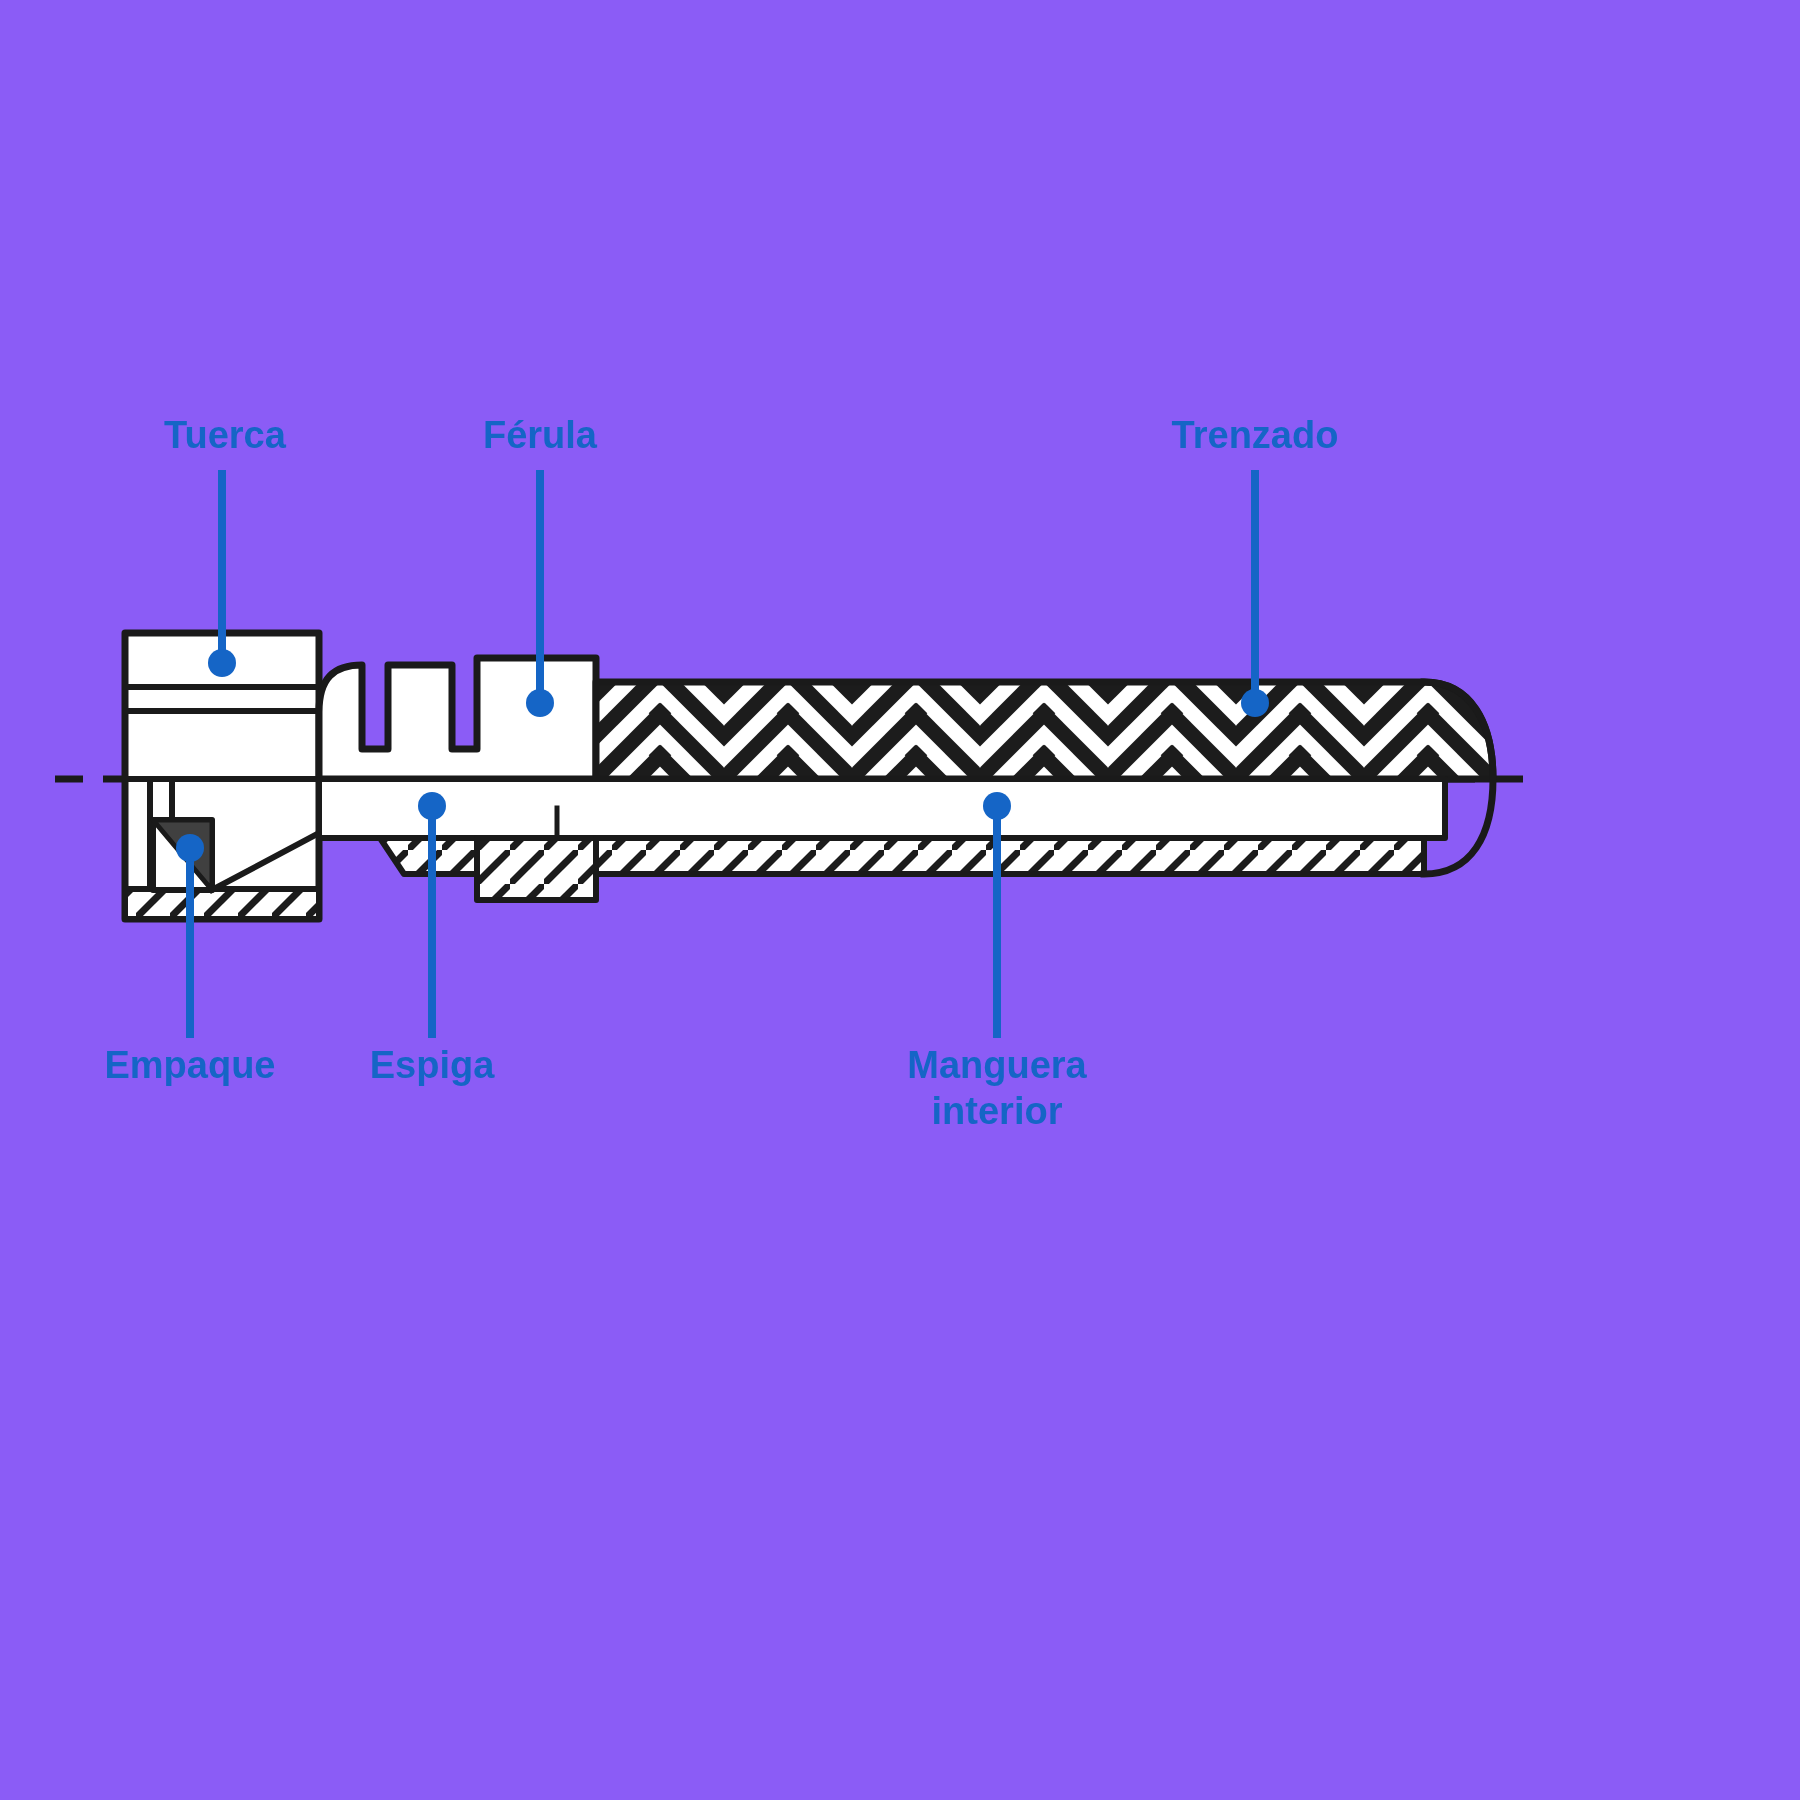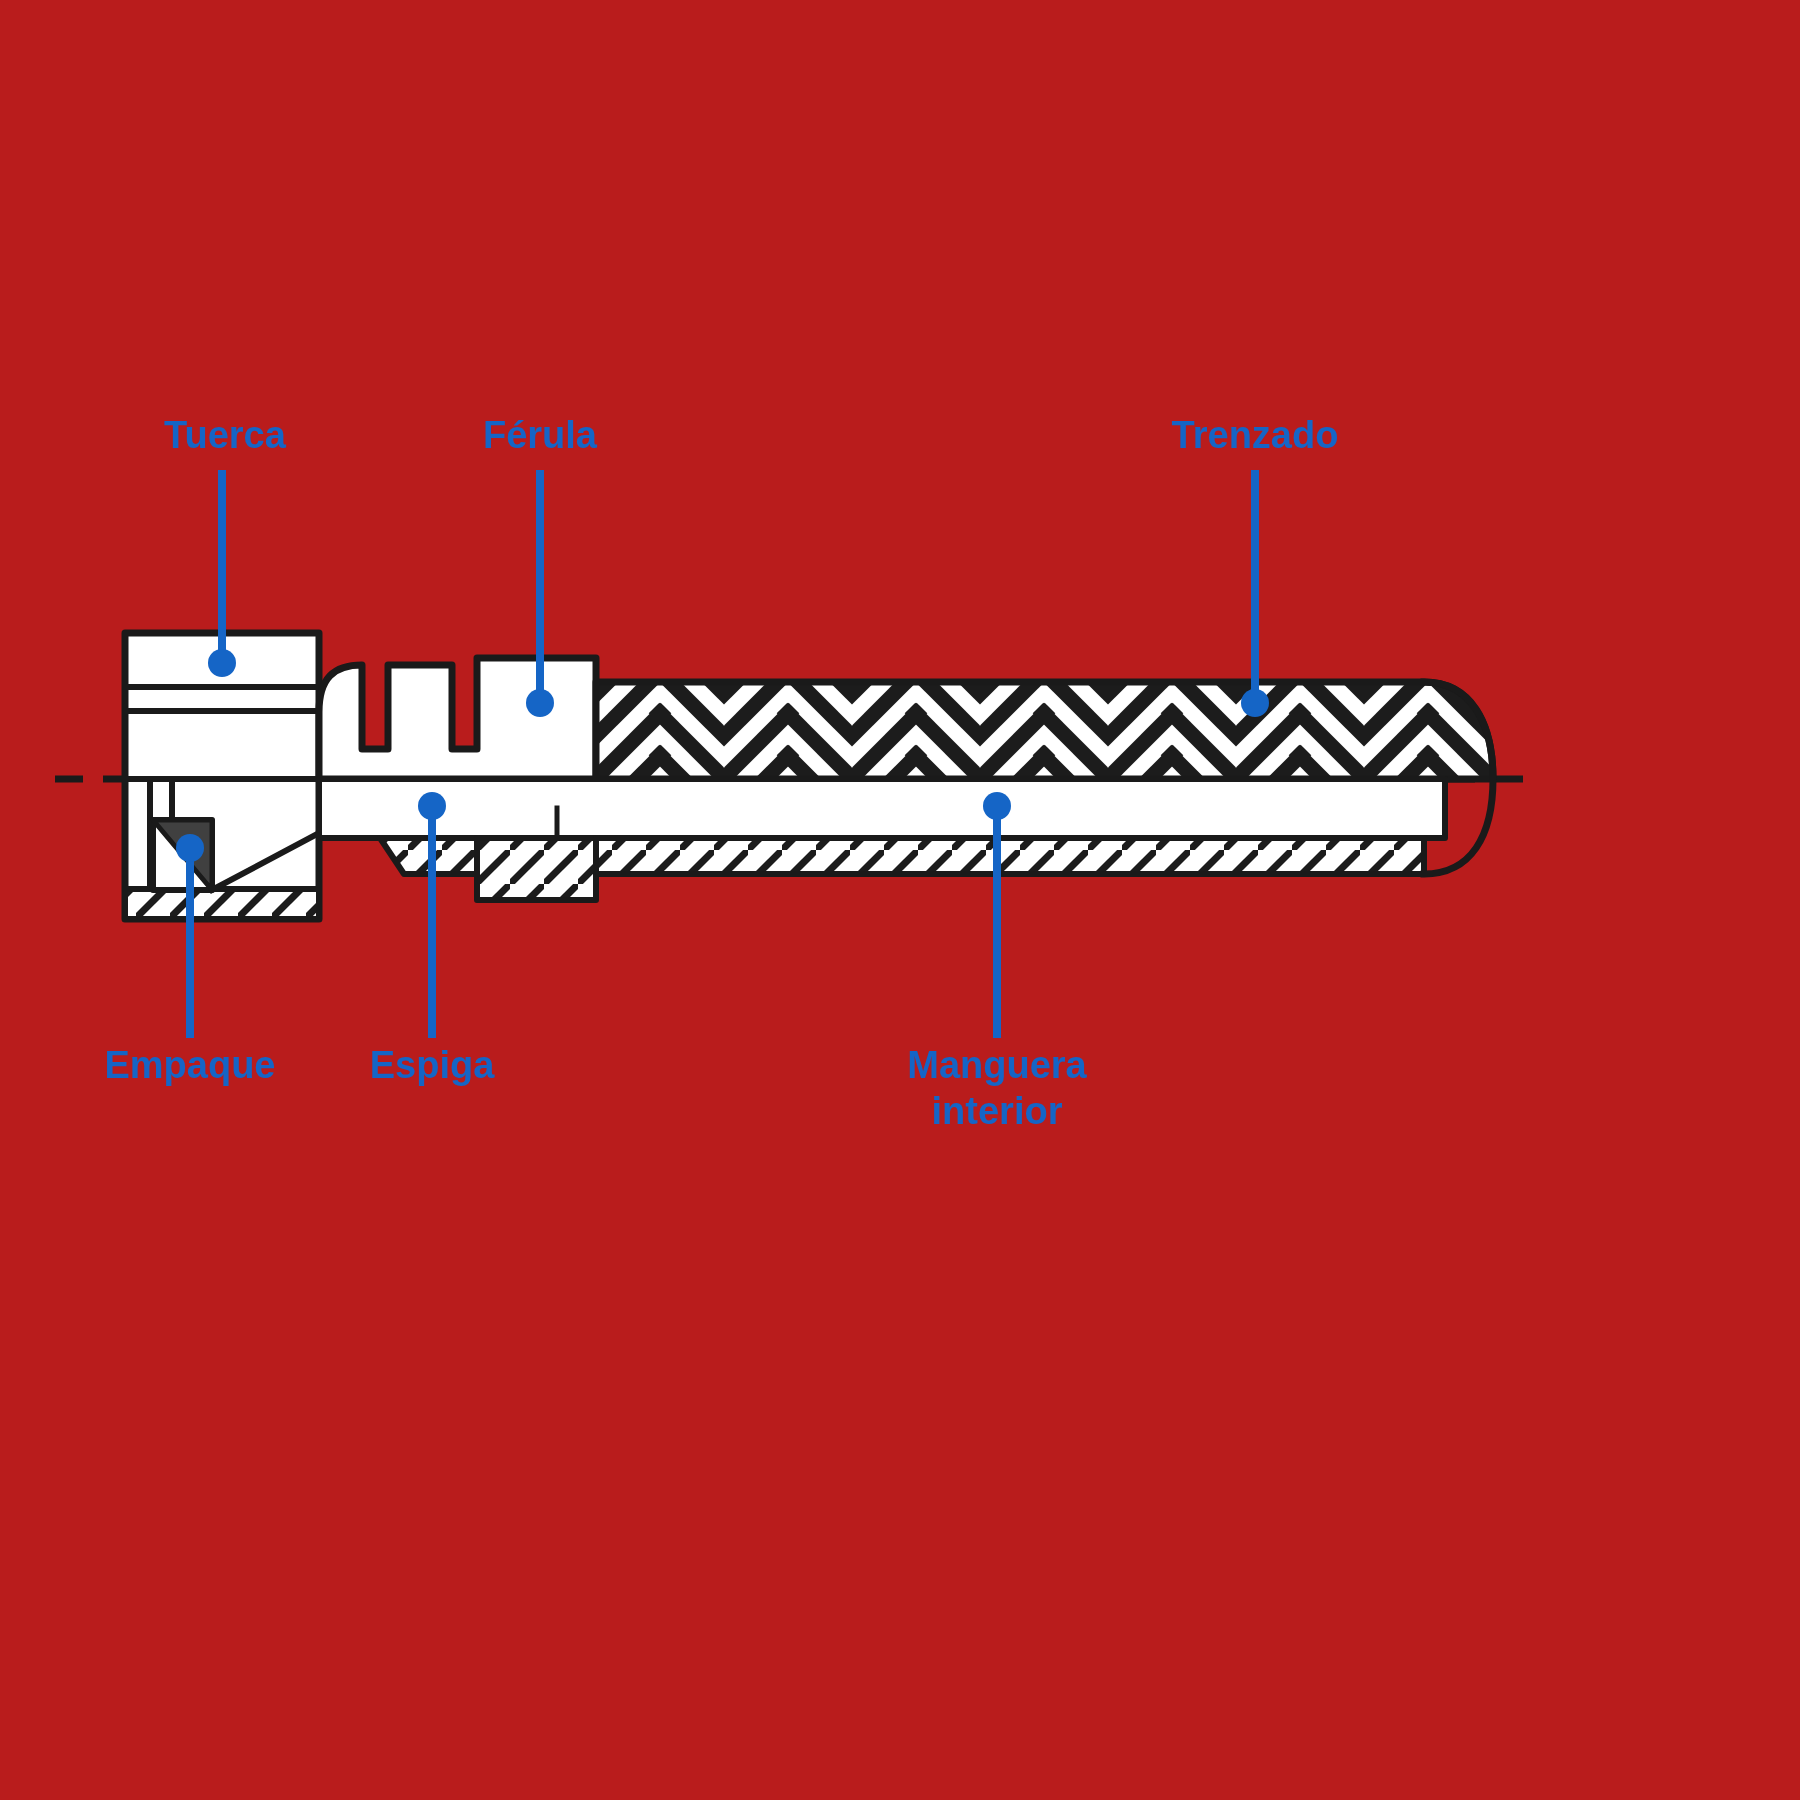--- a/index.html
+++ b/index.html
@@ -5,21 +5,21 @@
   html, body {
     margin: 0;
     padding: 0;
     background: #ffffff;
     font-family: "Liberation Sans", sans-serif;
   }
   .canvas {
     position: relative;
     width: 1800px;
     height: 1800px;
-    background: #b91c1c;
+    background: #8b5cf6;
     overflow: hidden;
   }
   svg { display: block; }
   text.label {
     font-family: "Liberation Sans", sans-serif;
     font-size: 38px;
     font-weight: 600;
     fill: #1565c6;
   }
 </style>

